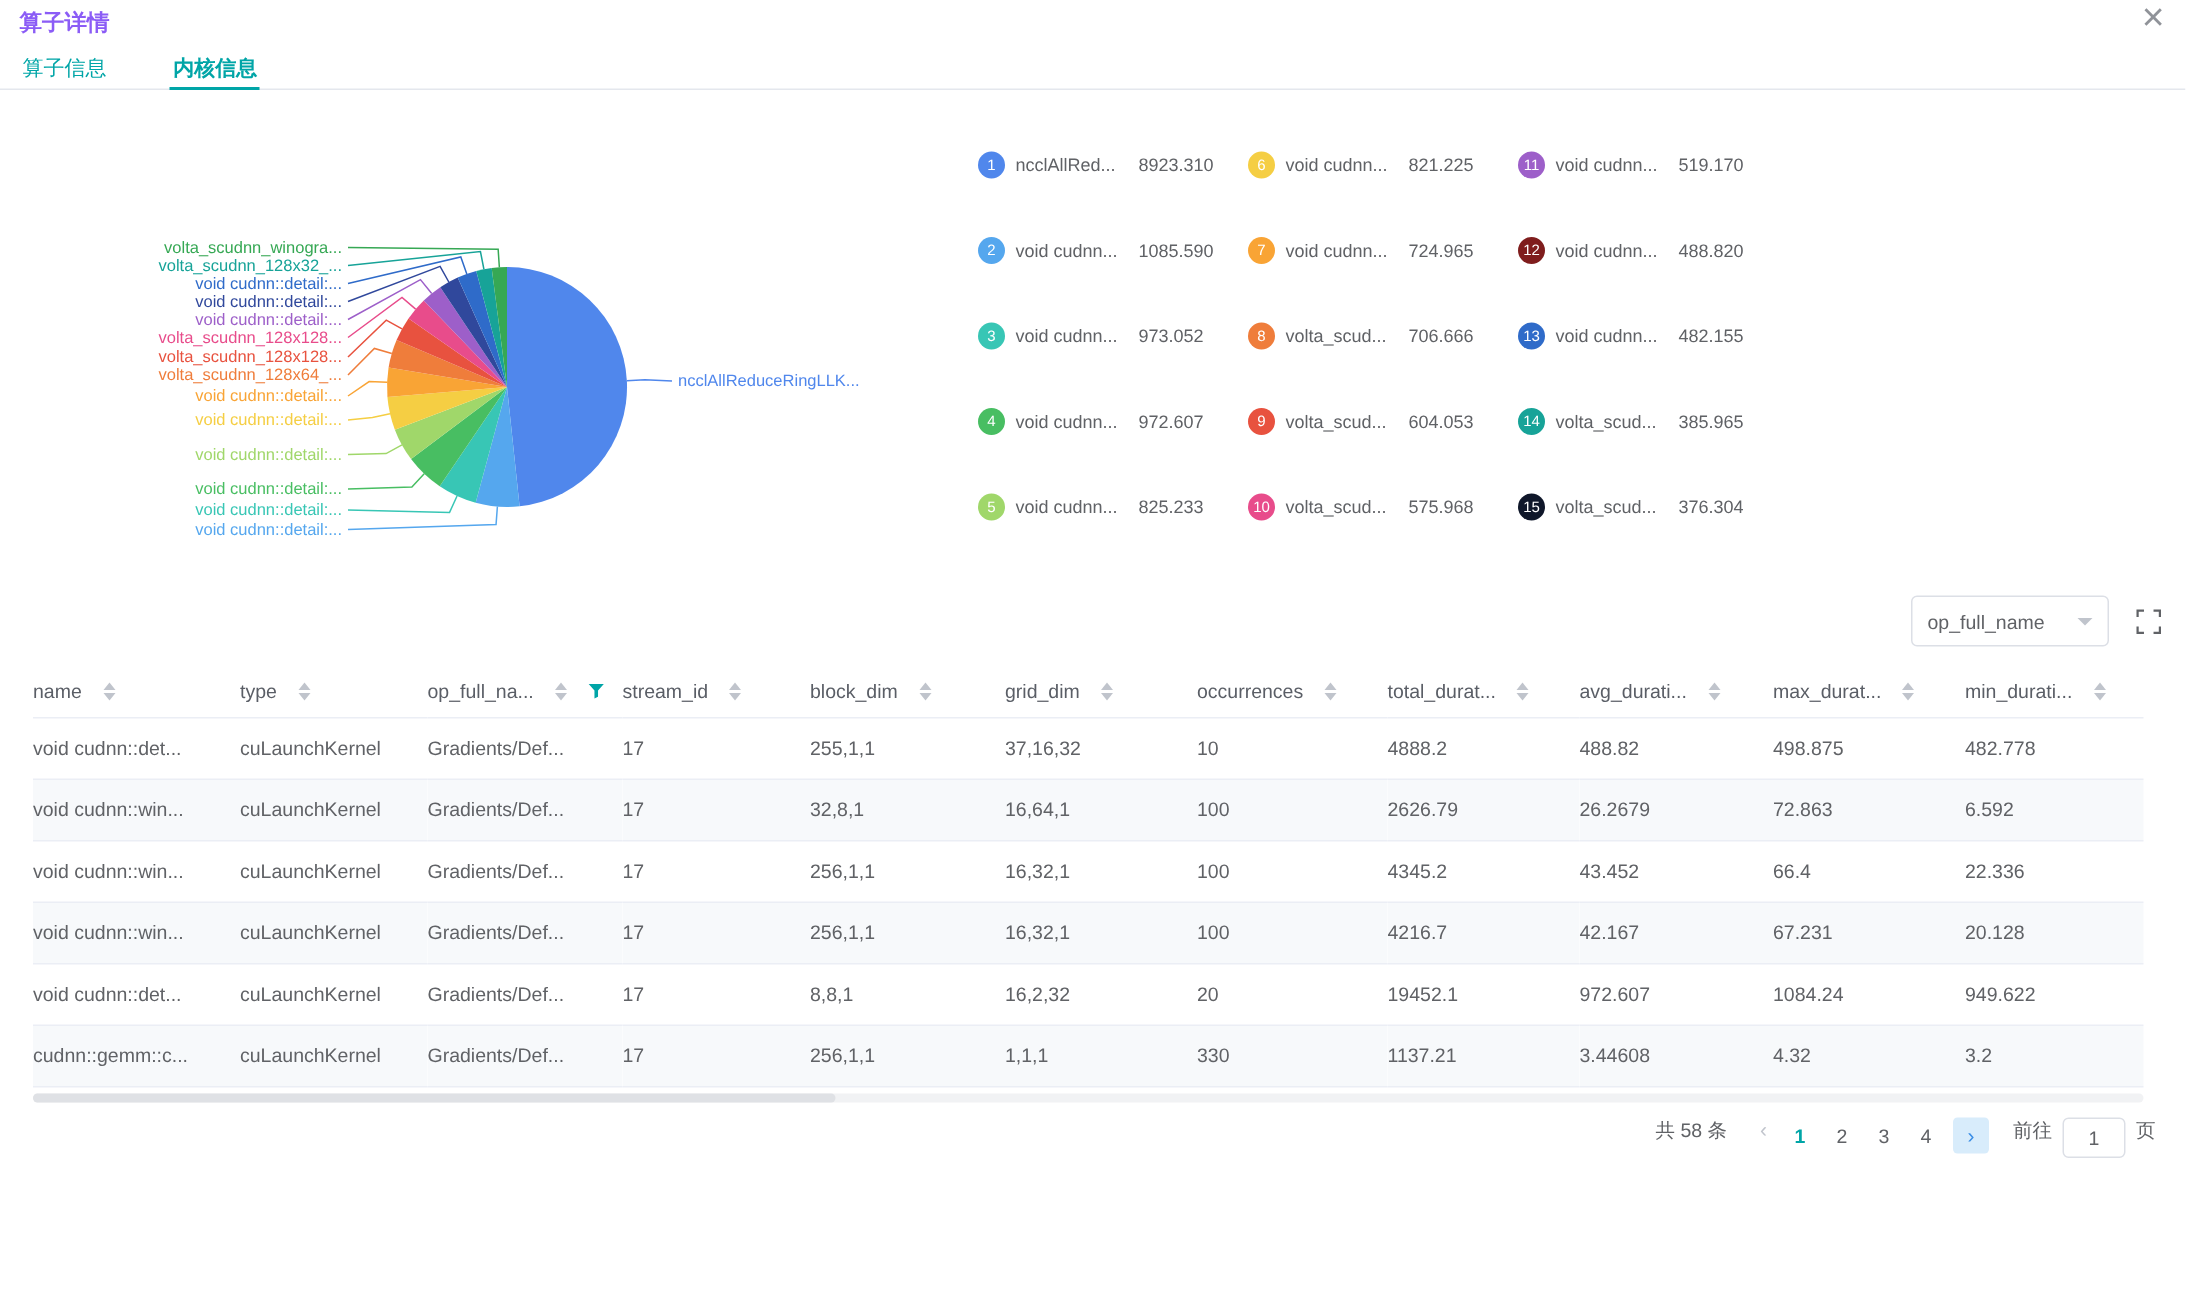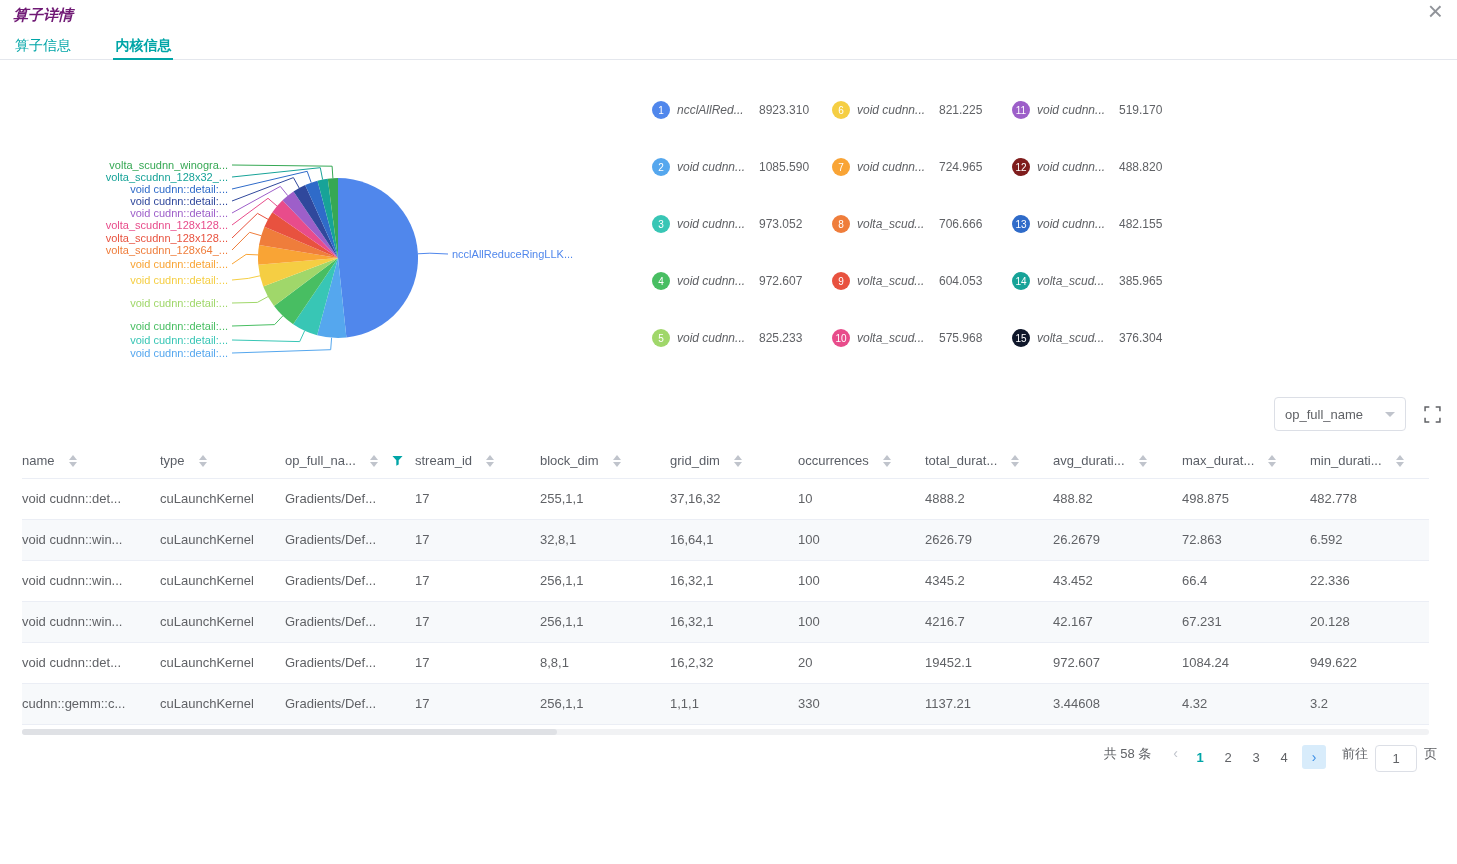--- a/index.html
+++ b/index.html
@@ -2,33 +2,33 @@
 <html><head>
 <meta charset="utf-8">
 <style>
   * { box-sizing: border-box; }
   html,body { margin:0; padding:0; }
   body {
     width:1457px; height:864px; background:#fff; overflow:hidden; position:relative;
     font-family:"Liberation Sans","DejaVu Sans",sans-serif; color:#303133;
   }
   .panel-header { padding:6px 16px 0 13px; height:30px; position:relative; }
-  .title { margin:0; font-size:15px; font-weight:700; color:#701a75; display:inline-block;font-style:italic; }
+  .title { margin:0; font-size:15px; font-weight:700; color:#8b5cf6; display:inline-block; }
   .close { position:absolute; top:-2px; right:14px; font-size:26px; color:#909399; cursor:pointer; line-height:1; }
 
   .tabs { margin-top:2px; padding-left:13px; border-bottom:1px solid #e4e7ed; height:28px; }
   .tab { display:inline-block; margin-right:36px; font-size:14px; color:#00a5a7; line-height:26px; cursor:pointer; padding:0 2px; }
   .tab.active { font-weight:700; border-bottom:2px solid #00a5a7; }
 
   .chart-section { position:relative; height:332px; }
   #pie-svg { position:absolute; left:0; top:0; }
   .legend { position:absolute; left:652px; top:40px; display:grid; grid-template-rows:repeat(5,20px); grid-auto-flow:column; row-gap:37px; column-gap:12px; }
   .legend-item { display:flex; align-items:center; font-size:12px; color:#606266; width:168px; cursor:pointer; }
   .lg-badge { width:18px; height:18px; border-radius:50%; color:#fff; font-size:10px; display:flex; align-items:center; justify-content:center; flex:none; }
-  .lg-name { margin-left:7px; width:80px; white-space:nowrap; overflow:hidden;font-style:italic; }
+  .lg-name { margin-left:7px; width:80px; white-space:nowrap; overflow:hidden; }
   .lg-val { margin-left:2px; white-space:nowrap; }
 
   .toolbar { display:flex; justify-content:flex-end; align-items:center; margin:6px 16px 0 0; height:32px; }
   .select-box { width:132px; height:30px; border:1px solid #dcdfe6; border-radius:4px; display:flex; align-items:center; justify-content:space-between; padding:16px 10px; font-size:13px; color:#606266; cursor:pointer; }
   .sel-caret { width:0; height:0; border:5px solid transparent; border-top-color:#c0c4cc; transform:translateY(3px); }
   .search-input { width:200px; height:30px; border:1px solid #dcdfe6; border-radius:4px; padding:0 10px; font-size:13px; color:#606266; margin-left:6px; outline:none; }
   .search-input::placeholder { color:#c0c4cc; }
   .fs-icon { margin-left:18px; cursor:pointer; display:inline-flex; }
 
   table { border-collapse:collapse; table-layout:fixed; width:1407px; margin:14px 28px 0 22px; font-size:13px; color:#606266; }

